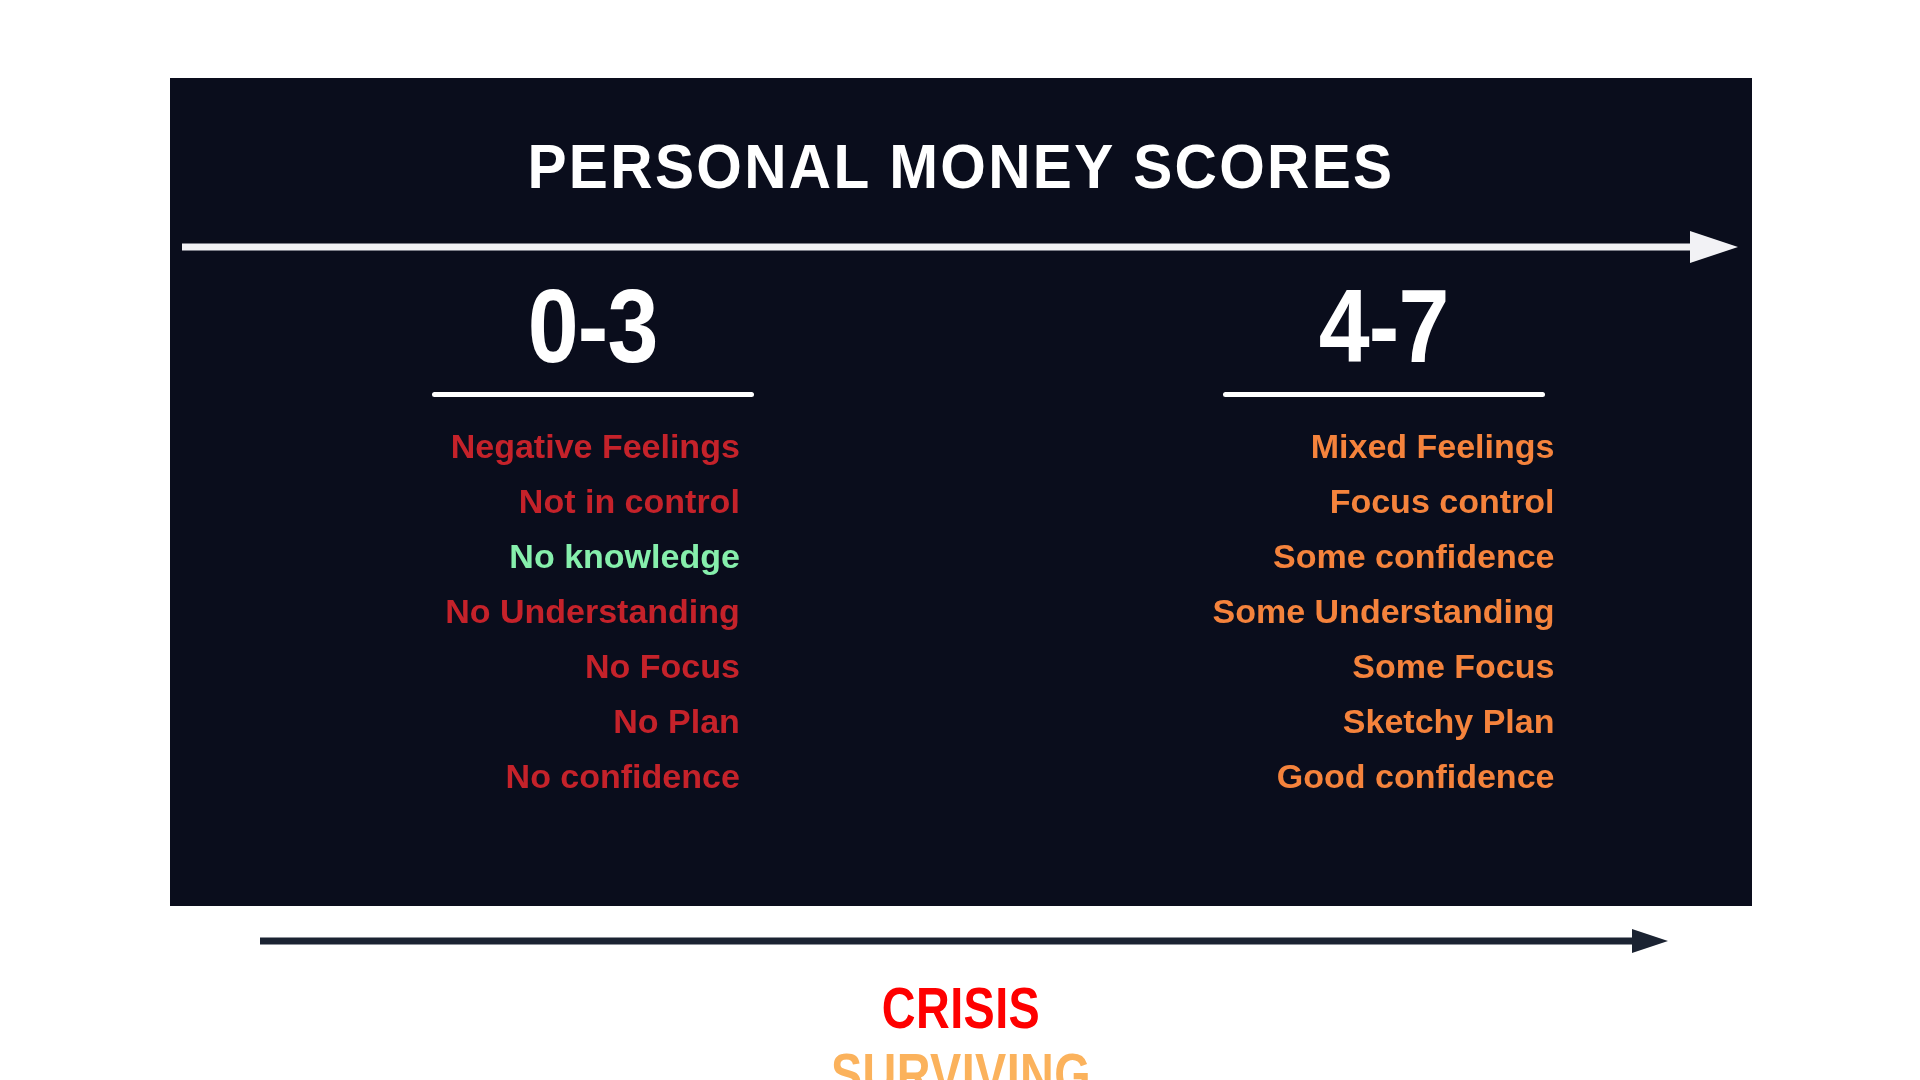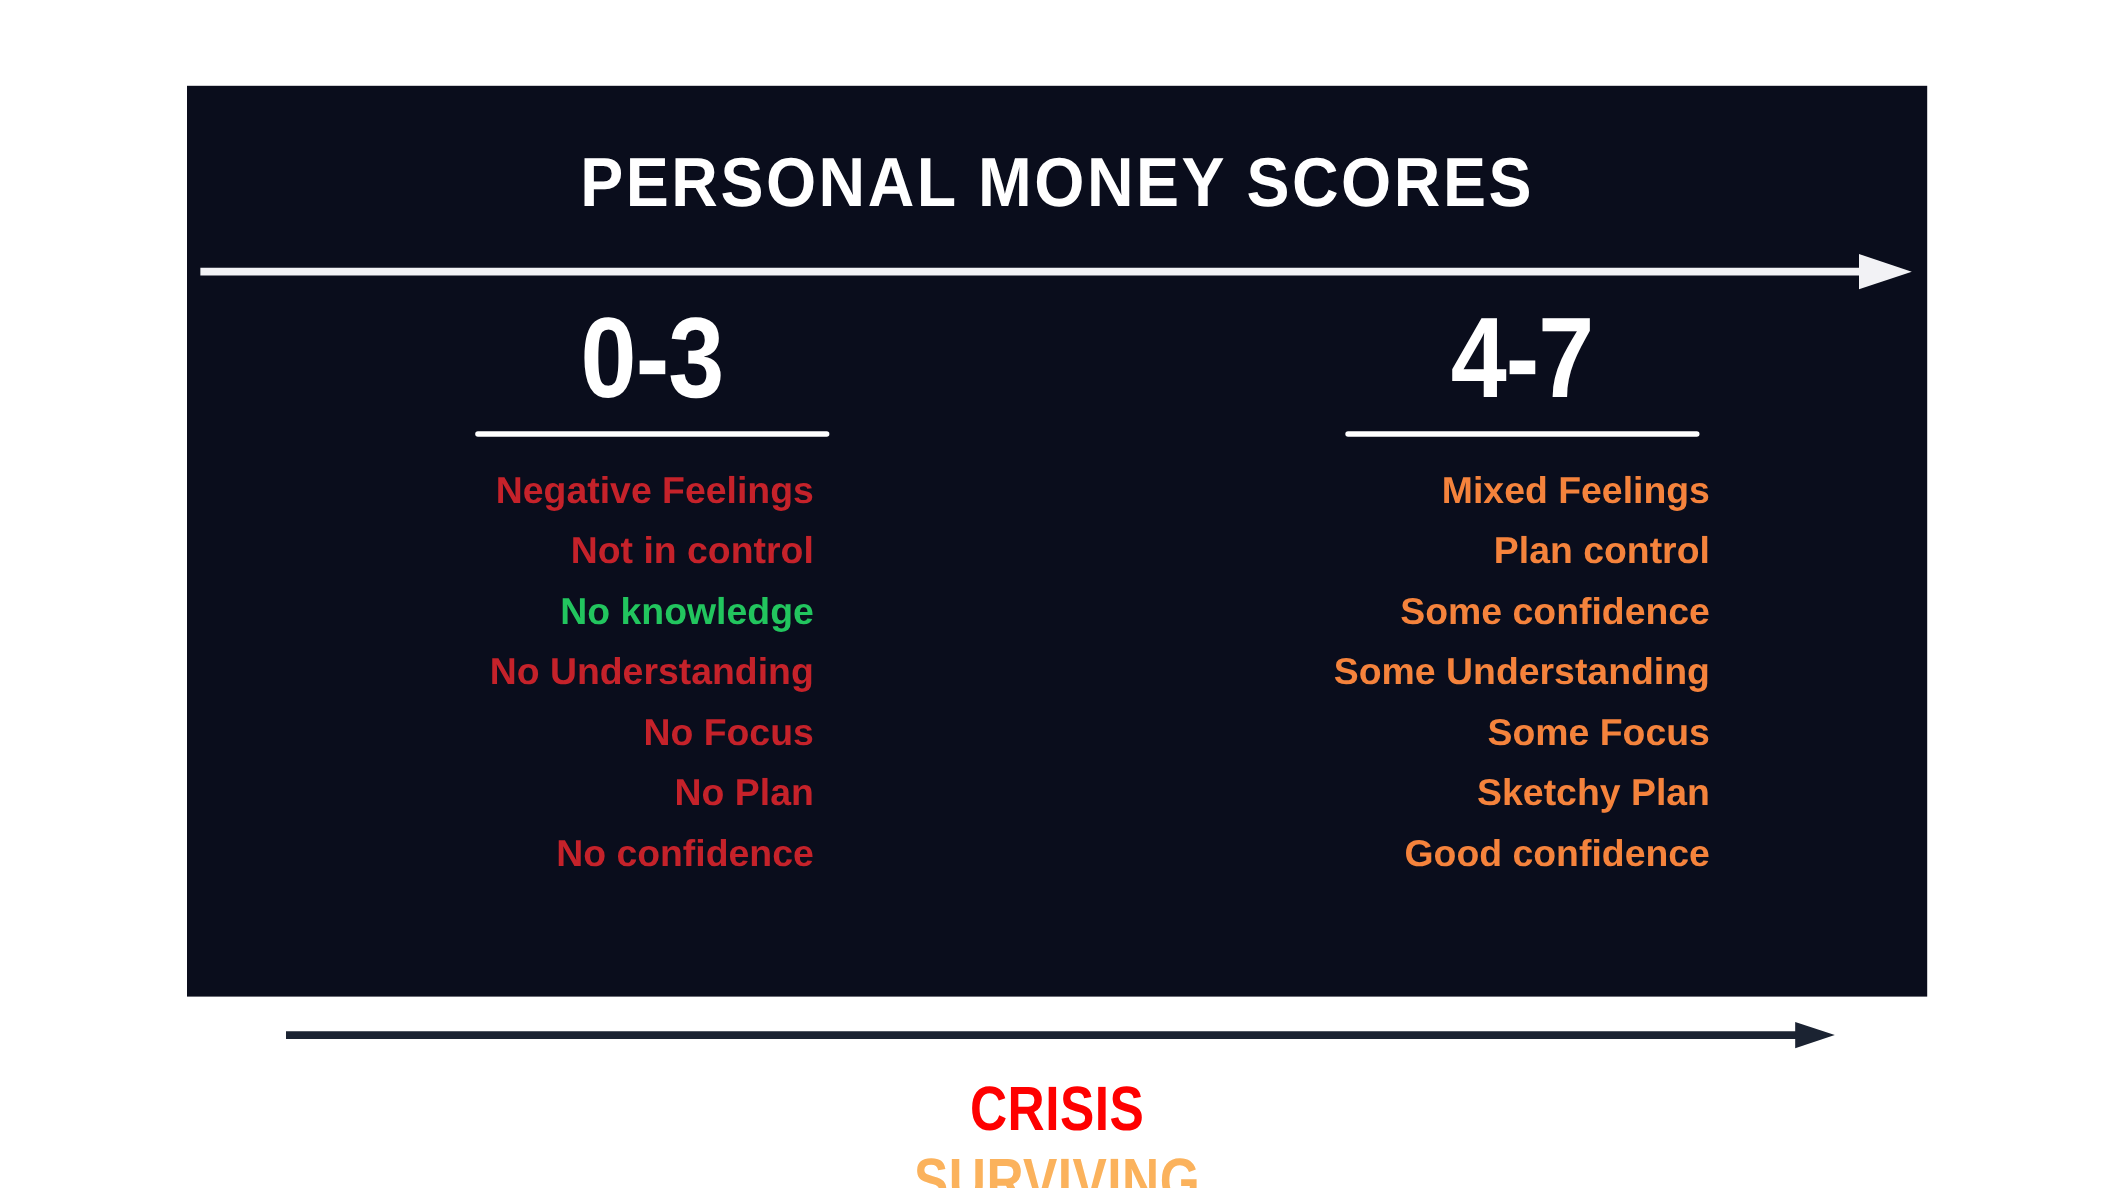--- a/index.html
+++ b/index.html
@@ -151,34 +151,34 @@
     </svg>
 
     <div class="columns">
 
       <div class="column">
         <div class="col-range">0-3</div>
         <div class="col-rule"></div>
         <div class="col-items">
           <div class="col-item" style="color:#c5222a">Negative Feelings</div>
           <div class="col-item" style="color:#c5222a">Not in control</div>
-          <div class="col-item" style="color:#22c55e">No knowledge</div>
+          <div class="col-item" style="color:#86efac">No knowledge</div>
           <div class="col-item" style="color:#c5222a">No Understanding</div>
           <div class="col-item" style="color:#c5222a">No Focus</div>
           <div class="col-item" style="color:#c5222a">No Plan</div>
           <div class="col-item" style="color:#c5222a">No confidence</div>
         </div>
       </div>
 
       <div class="column">
         <div class="col-range">4-7</div>
         <div class="col-rule"></div>
         <div class="col-items">
           <div class="col-item" style="color:#f5833c">Mixed Feelings</div>
-          <div class="col-item" style="color:#f5833c">Plan control</div>
+          <div class="col-item" style="color:#f5833c">Focus control</div>
           <div class="col-item" style="color:#f5833c">Some confidence</div>
           <div class="col-item" style="color:#f5833c">Some Understanding</div>
           <div class="col-item" style="color:#f5833c">Some Focus</div>
           <div class="col-item" style="color:#f5833c">Sketchy Plan</div>
           <div class="col-item" style="color:#f5833c">Good confidence</div>
         </div>
       </div>
 
 
     </div>

